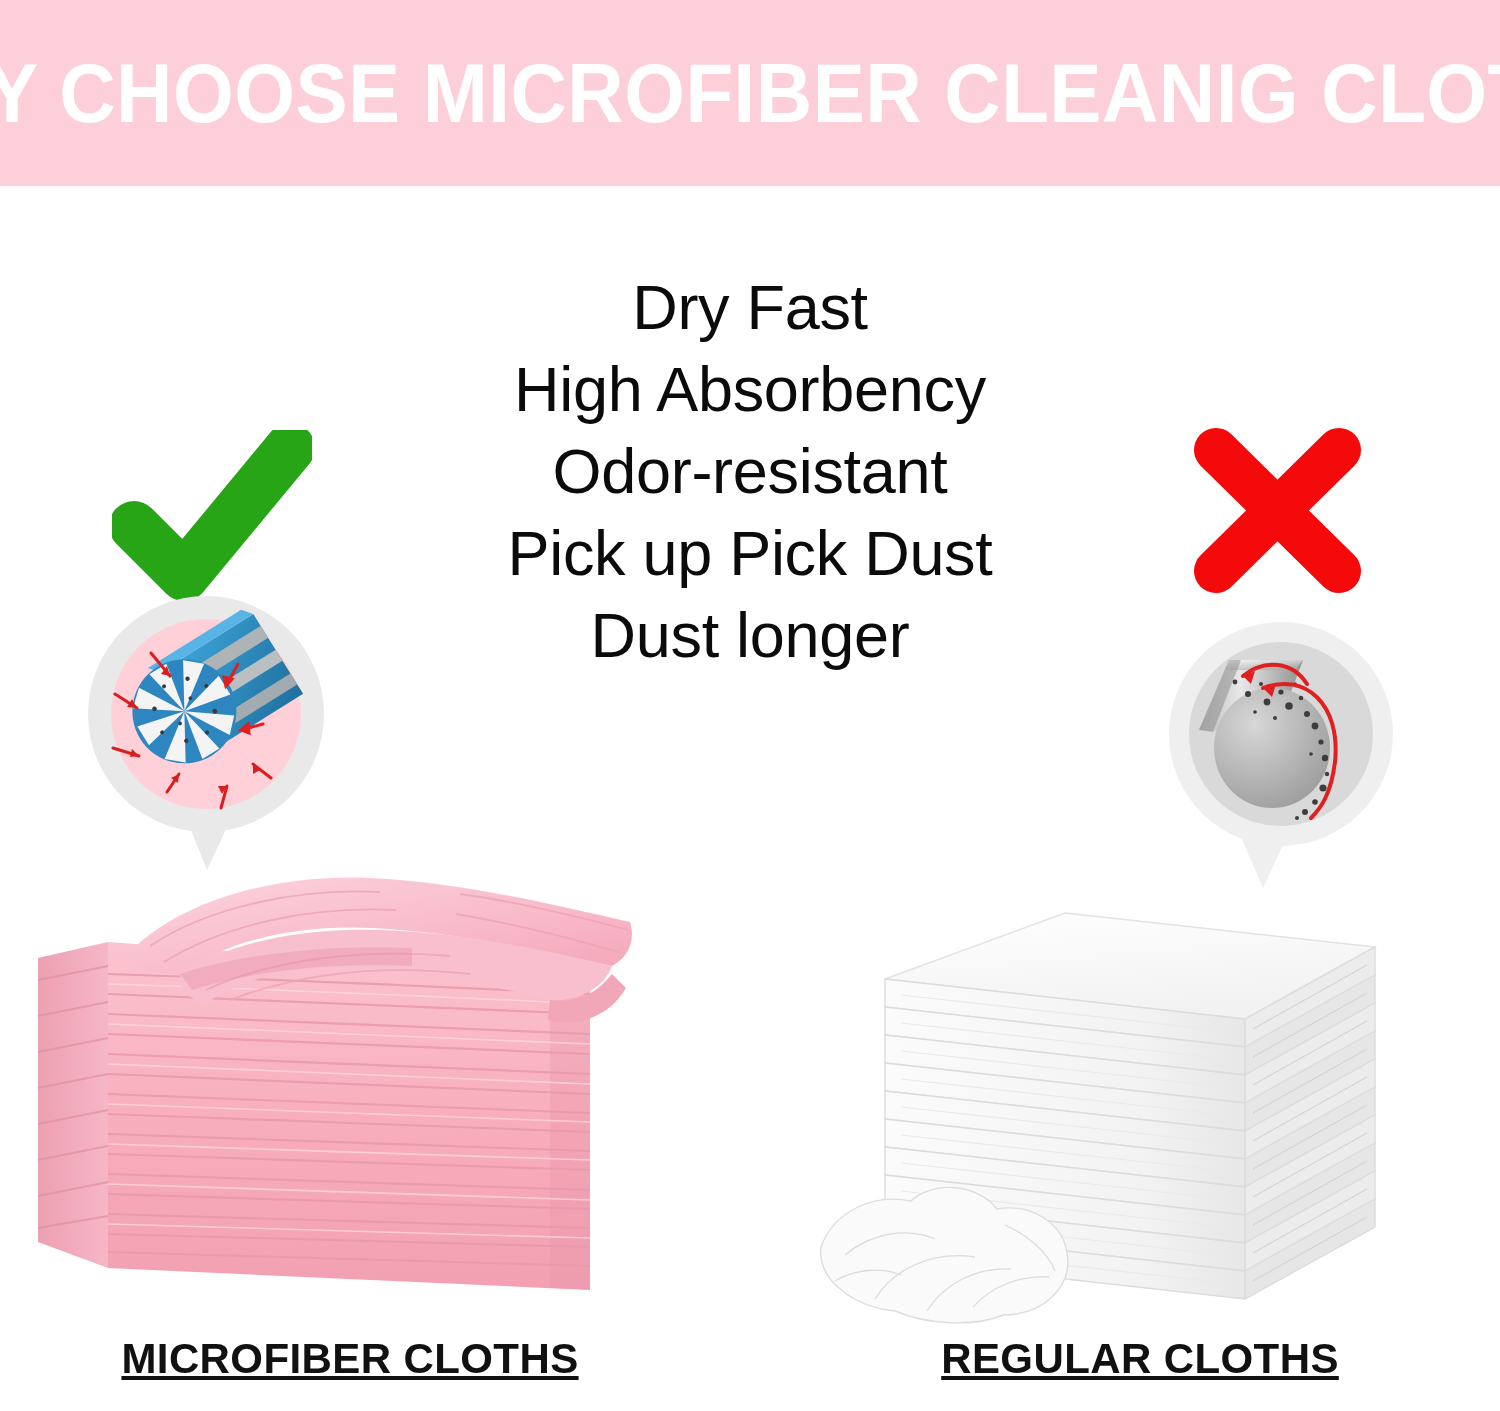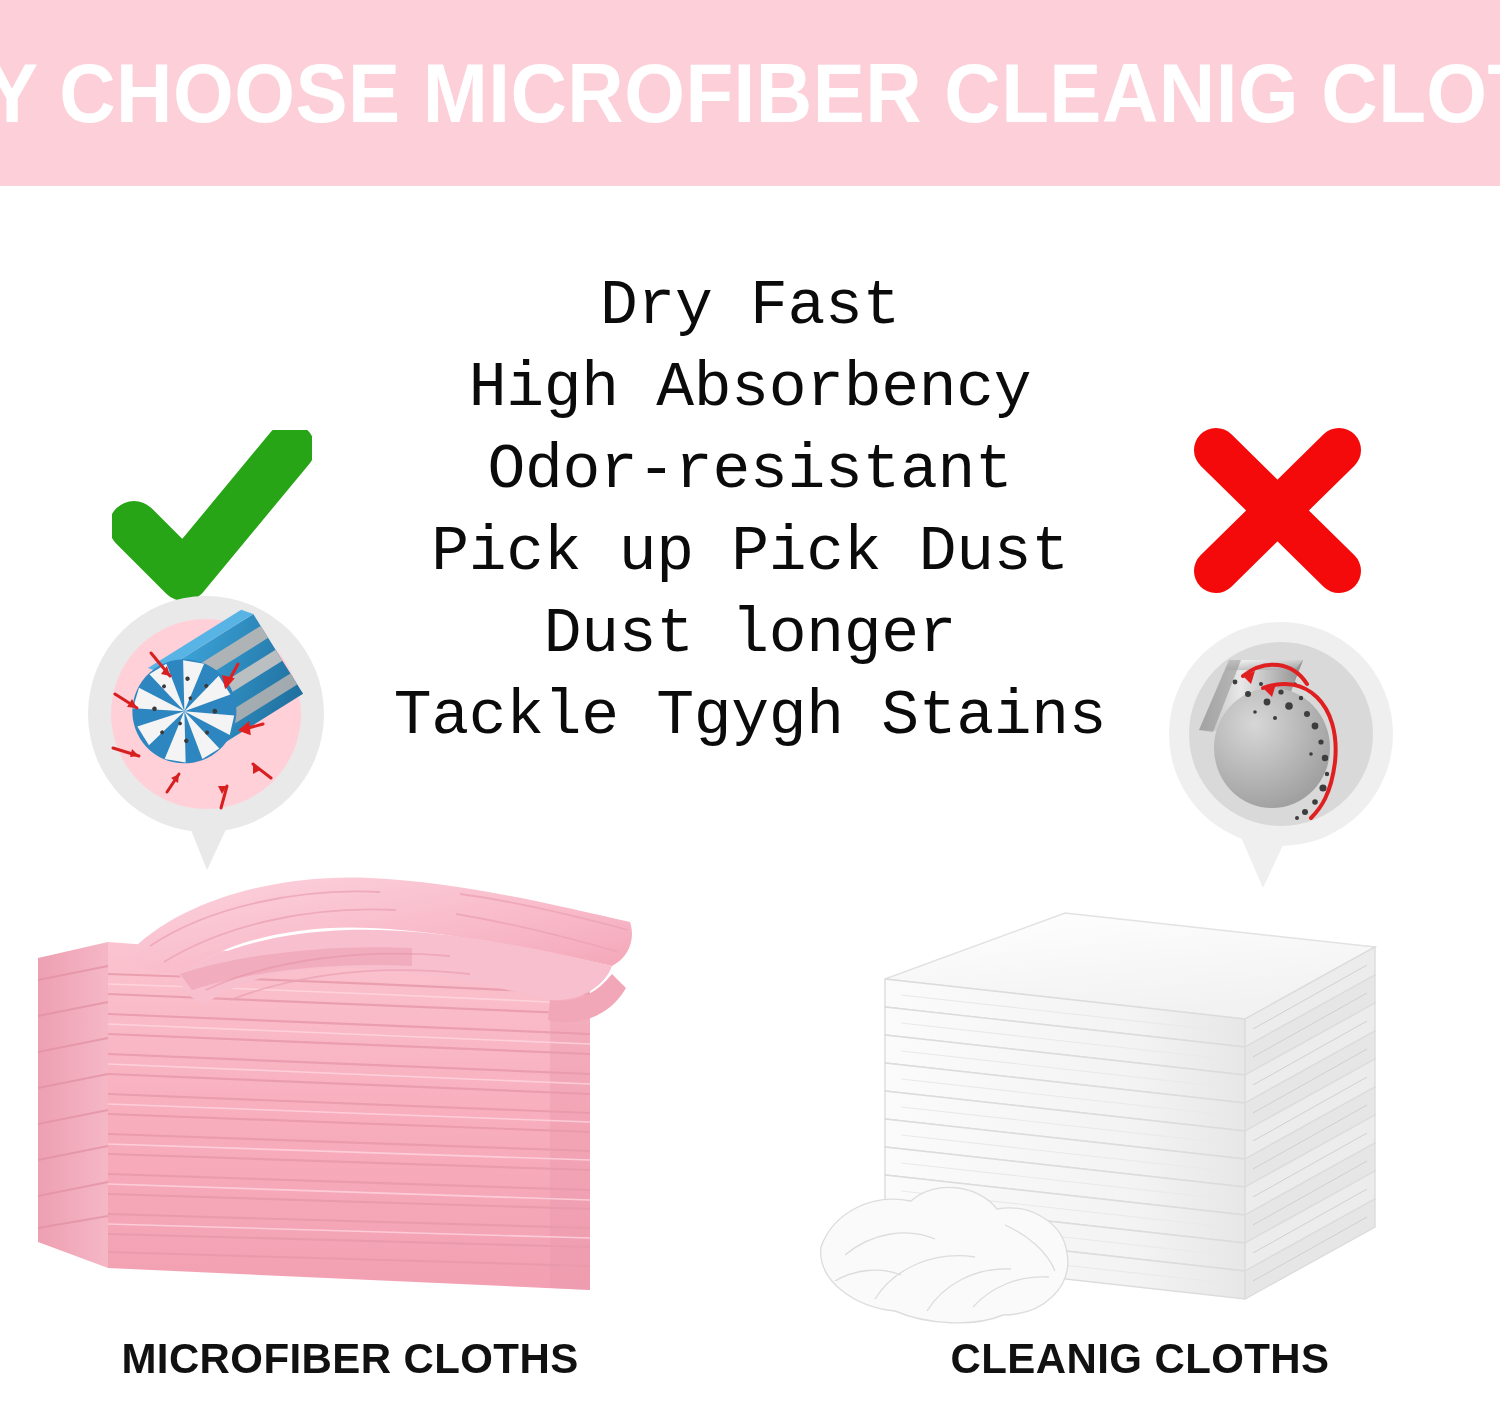--- a/index.html
+++ b/index.html
@@ -52,21 +52,21 @@
   
   .feature-list {
     position: absolute;
     left: 375px;
     top: 266px;
     width: 750px;
     text-align: center;
   }
   .feature-line {
     color: #0b0b0b;
-    font-family: Liberation Mono, monospace;
+    font-family: Liberation Sans, sans-serif;
     font-weight: 400;
     font-size: 63px;
     line-height: 82px;
     white-space: nowrap;
     letter-spacing: -0.3px;
   }
 
   
   .mark {
     position: absolute;
@@ -123,20 +123,21 @@
     position: absolute;
     top: 1336px;
     color: #111111;
     font-family: "Liberation Sans Narrow", "Liberation Sans", sans-serif;
     font-weight: 700;
     font-size: 42px;
     line-height: 46px;
     letter-spacing: 0.4px;
     white-space: nowrap;
     text-align: center;
+    text-decoration: underline;
   }
   .caption-left {
     left: 0;
     width: 700px;
   }
   .caption-right {
     left: 790px;
     width: 700px;
   }
 </style>
@@ -148,21 +149,20 @@
   <div class="header-banner">
     <div class="header-title">WHY CHOOSE MICROFIBER CLEANIG CLOTHS</div>
   </div>
 
   <div class="feature-list">
     <div class="feature-line">Dry Fast</div>
     <div class="feature-line">High Absorbency</div>
     <div class="feature-line">Odor-resistant</div>
     <div class="feature-line">Pick up Pick Dust</div>
     <div class="feature-line">Dust longer</div>
-    <div class="feature-line">Tackle Tgygh Stains</div>
   </div>
 
   <div class="mark check-mark">
     <svg viewBox="0 0 200 170" width="200" height="170">
       <path d="M 22 96 L 72 146 L 178 18" fill="none" stroke="#27a517" stroke-width="50" stroke-linecap="round" stroke-linejoin="round"></path>
     </svg>
   </div>
 
   <div class="mark cross-mark">
     <svg viewBox="0 0 175 165" width="175" height="165">
@@ -502,15 +502,15 @@
         <path d="M 60 404 C 80 372 120 356 160 362"></path>
         <path d="M 112 416 C 128 390 160 372 196 374"></path>
         <path d="M 158 412 C 176 392 204 380 234 382"></path>
         <path d="M 20 386 C 40 374 66 372 86 380"></path>
         <path d="M 190 330 C 212 340 232 356 240 376"></path>
       </g>
     </svg>
   </div>
 
   <div class="caption caption-left">MICROFIBER CLOTHS</div>
-  <div class="caption caption-right">CLEANIG CLOTHS</div>
+  <div class="caption caption-right">REGULAR CLOTHS</div>
 
 </div>
 
 </body></html>

